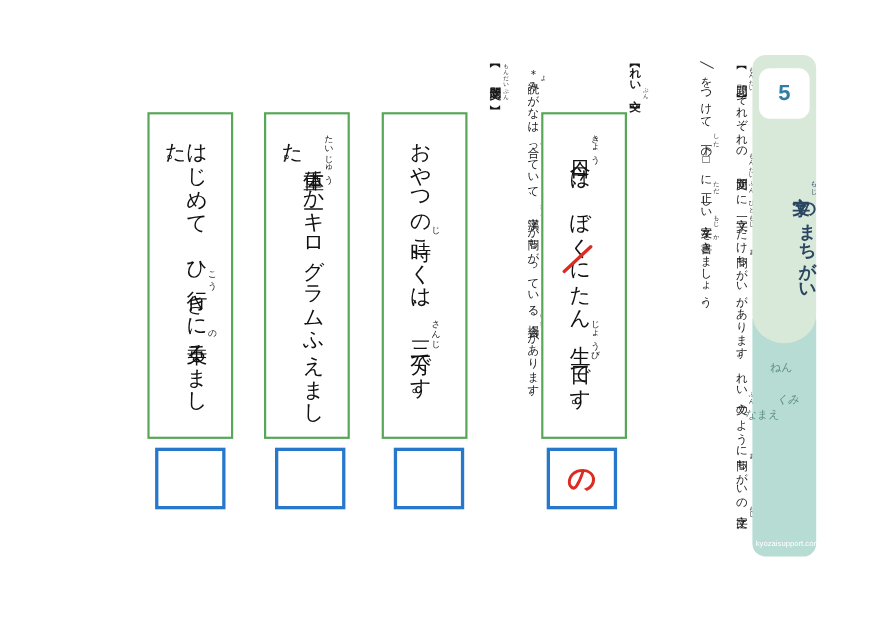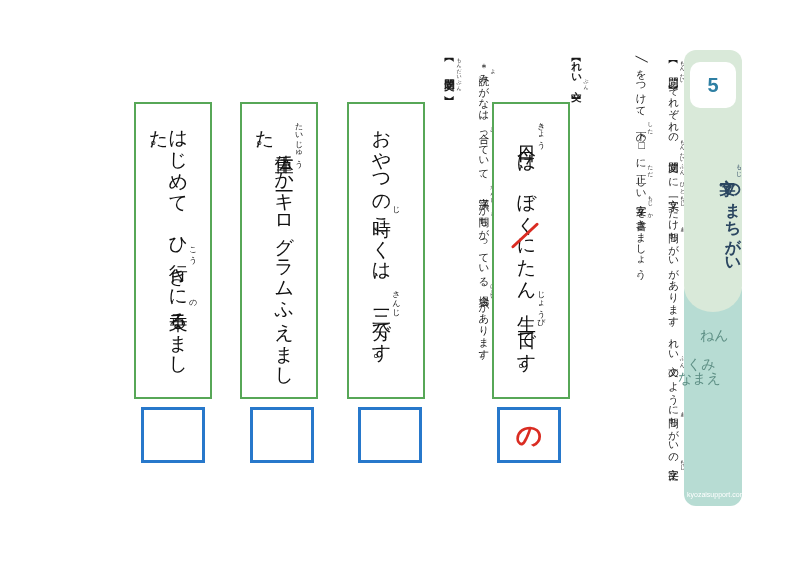--- a/index.html
+++ b/index.html
@@ -29,21 +29,21 @@
     background:#fff; border-radius:10px; z-index:3;
     display:flex; align-items:center; justify-content:center;
   }
   .num-badge span { font-size:20px; font-weight:bold; color:#2e7fa3; }
   .sidebar-title {
     position:absolute; left:684px; top:122px; width:58px; height:180px; z-index:3;
     display:flex; justify-content:center;
     font-size:16px; font-weight:bold; color:#2b4661; line-height:1.1;
   }
   .sidebar-title rt { font-size:6px; color:#2b4661; }
-  .name-field { position:absolute; z-index:3; font-size:14px; color:#5e8f85; }
+  .name-field { position:absolute; z-index:3; font-size:10px; color:#5e8f85; }
   .site-credit { position:absolute; left:687px; top:491px; z-index:3; font-size:7px; color:#ffffff; }
 
   
   .instructions {
     position:absolute; left:580px; top:56px; width:106px; height:475px;
     writing-mode:vertical-rl; text-orientation:mixed;
     font-size:10.5px; color:#1a1a1a; line-height:1.55;
   }
   .instructions p { margin:0; margin-block-end:12px; }
   .instructions rt { font-size:5.5px; }
@@ -100,21 +100,21 @@
   <div class="sidebar-teal"></div>
   <div class="sidebar-green"></div>
   <div class="num-badge">
     <span>5</span>
   </div>
   <div class="sidebar-title vtext">
       <ruby>文字<rt>もじ</rt></ruby>
       <span>のまちがい</span>
     </div>
   <div class="name-field" style="left:700px; top:327px;">ねん</div>
-  <div class="name-field" style="left:687px; top:356px;">くみ</div>
+  <div class="name-field" style="left:706px; top:356px;font-style:italic;">くみ</div>
   <div class="name-field" style="left:678px; top:370px;">なまえ</div>
   <div class="site-credit">kyozaisupport.com</div>
 
   <div class="instructions">
     <p><span>【</span><ruby>問題<rt>もんだい</rt></ruby><span>】それぞれの</span><ruby>問題文<rt>もんだいぶん</rt></ruby><span>に</span><ruby>一文字<rt>ひともじ</rt></ruby><span>だけ</span><ruby>間<rt>ま</rt></ruby><span>ちがいがあります。れい</span><ruby>文<rt>ぶん</rt></ruby><span>のように</span><ruby>間<rt>ま</rt></ruby><span>ちがいの</span><ruby>文字<rt>もじ</rt></ruby><span>に</span></p>
     <p><span>╱をつけて、</span><ruby>下<rt>した</rt></ruby><span>の□に</span><ruby>正<rt>ただ</rt></ruby><span>しい</span><ruby>文字<rt>もじ</rt></ruby><span>を</span><ruby>書<rt>か</rt></ruby><span>きましょう。</span></p>
     <p class="note"><span>＊</span><ruby>読<rt>よ</rt></ruby><span>みがなは、</span><ruby>合<rt>あ</rt></ruby><span>っていて、</span><ruby>漢字<rt>かんじ</rt></ruby><span>が</span><ruby>間<rt>ま</rt></ruby><span>ちがっている</span><ruby>場合<rt>ばあい</rt></ruby><span>があります。</span></p>
   </div>
 
   <div class="section-label label-example"><span>【れい</span><ruby>文<rt>ぶん</rt></ruby><span>】</span></div>

